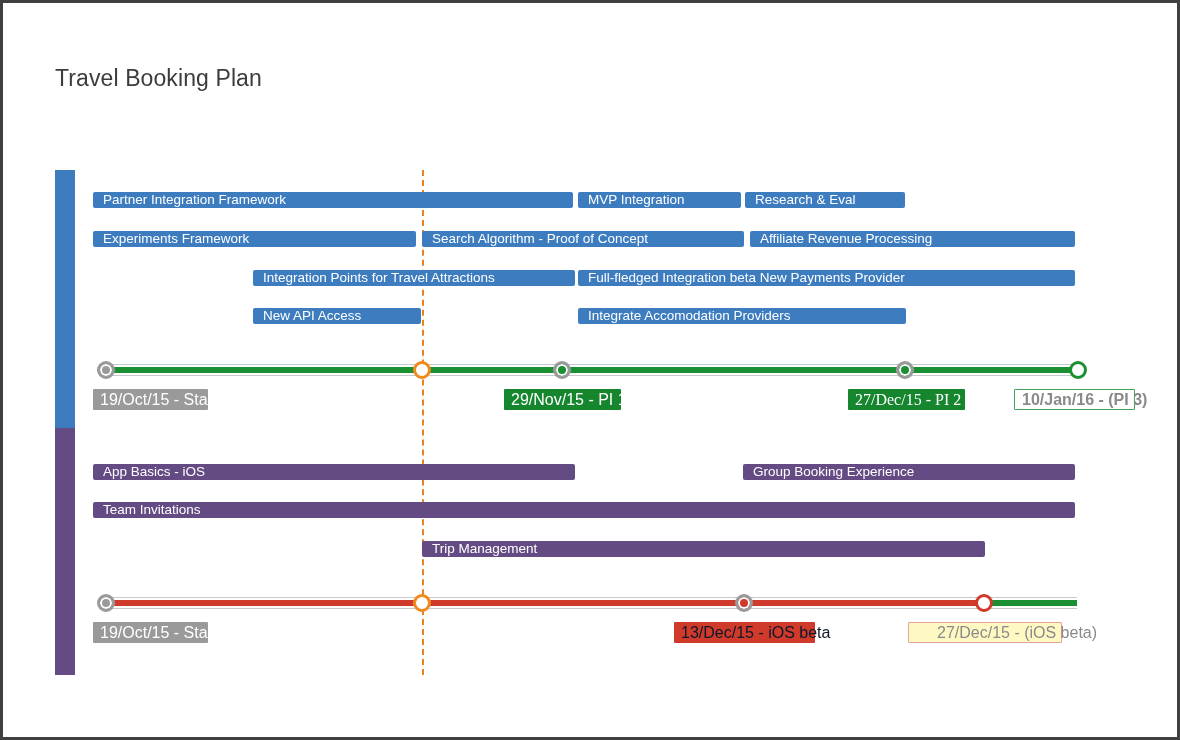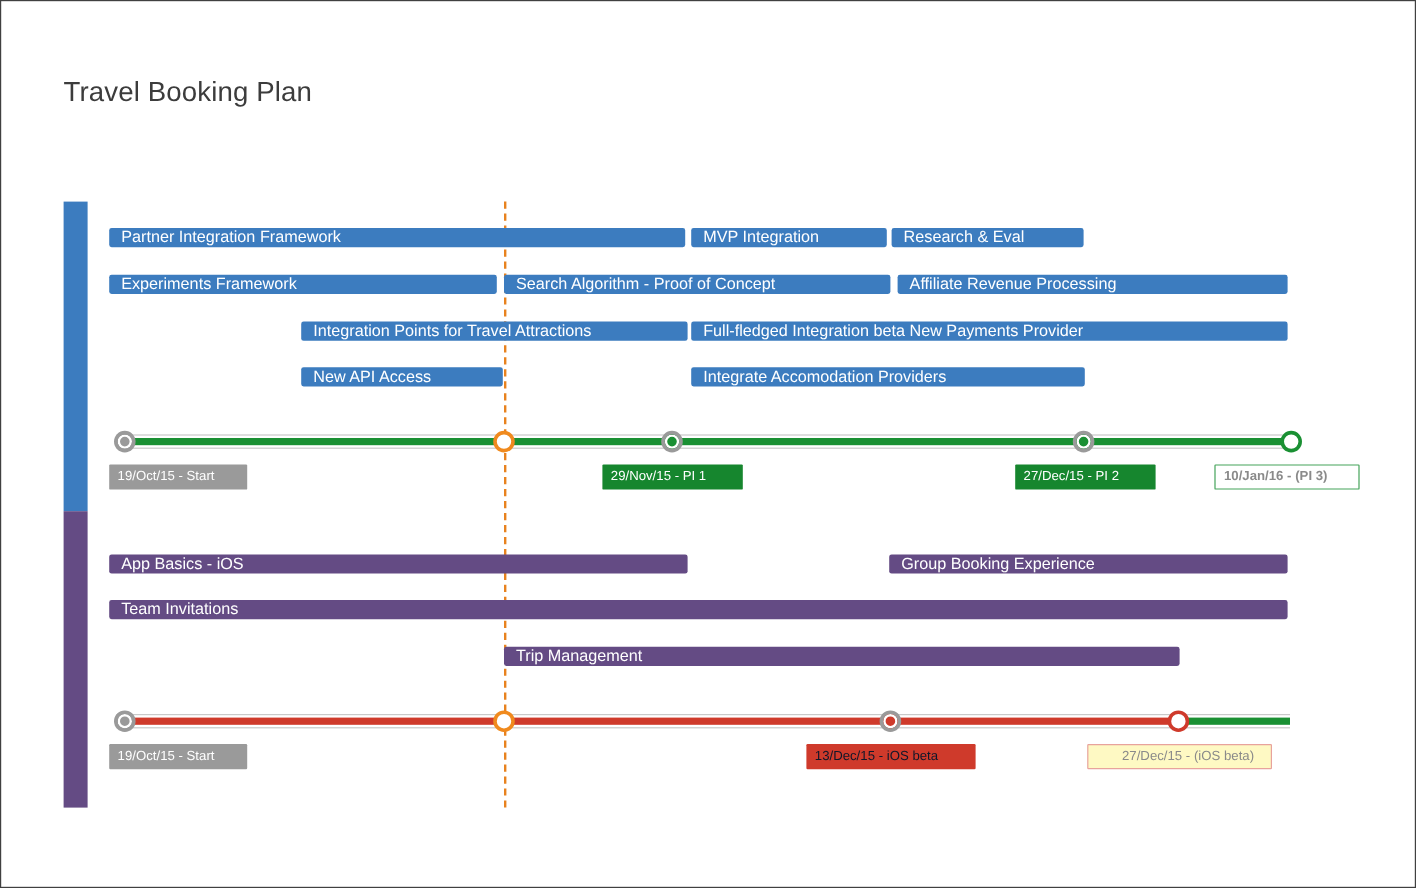--- a/index.html
+++ b/index.html
@@ -8,21 +8,21 @@
     padding: 0;
     background: #ffffff;
     font-family: "Liberation Sans", sans-serif;
   }
 
   #canvas {
     position: relative;
     width: 1180px;
     height: 740px;
     background: #ffffff;
-    border: 1px solid #404040;
+    border: 3px solid #404040;
     box-sizing: border-box;
     overflow: hidden;
   }
 
   
   #page-title {
     position: absolute;
     left: 52px;
     top: 62px;
     font-size: 23px;
@@ -121,21 +121,21 @@
   .milestone-dot.future-green { border-color: #1a9033; background: #ffffff; }
   .milestone-dot.future-red   { border-color: #cf3a2b; background: #ffffff; }
 
   
   .ms-label {
     position: absolute;
     height: 21px;
     display: flex;
     align-items: center;
     padding: 0 7px;
-    font-size: 11px;
+    font-size: 16px;
     white-space: nowrap;
     box-sizing: border-box;
     border-radius: 1px;
     line-height: 1;
   }
   .ms-label.solid-gray  { background: #9a9a9a; color: #ffffff; }
   .ms-label.solid-green { background: #16862e; color: #ffffff; }
   .ms-label.solid-red   { background: #cf3a2b; color: #0f172a; }
   .ms-label.ghost-green {
     background: #ffffff; color: #8a8a8a;
@@ -192,21 +192,21 @@
       <div class="track" style="left: 96px; top: 361px; width: 984px;">
         <div class="track-outer"></div>
         <div class="track-seg green" style="left: 4px; width: 975px;"></div>
       </div>
       <div class="milestone-dot start" style="left: 94px; top: 358px;"></div>
       <div class="ms-label solid-gray" style="left: 90px; top: 386px; width: 115px;">19/Oct/15 - Start</div>
       <div class="milestone-dot today" style="left: 410px; top: 358px;"></div>
       <div class="milestone-dot done-green" style="left: 550px; top: 358px;"></div>
       <div class="ms-label solid-green" style="left: 501px; top: 386px; width: 117px;">29/Nov/15 - PI 1</div>
       <div class="milestone-dot done-green" style="left: 893px; top: 358px;"></div>
-      <div class="ms-label solid-green" style="left: 845px; top: 386px; width: 117px;">27/Dec/15 - PI 2</div>
+      <div class="ms-label solid-green" style="left: 845px; top: 386px; width: 117px; font-family: Liberation Serif, serif;">27/Dec/15 - PI 2</div>
       <div class="milestone-dot future-green" style="left: 1066px; top: 358px;"></div>
       <div class="ms-label ghost-green" style="left: 1011px; top: 386px; width: 121px;">10/Jan/16 - (PI 3)</div>
       <div class="lane-rail" style="top: 425px; height: 247px; background: rgb(100, 75, 132);"></div>
       <div class="task-bar purple" style="left: 90px; top: 461px; width: 482px;">
         <span class="task-label">App Basics - iOS</span>
       </div>
       <div class="task-bar purple" style="left: 740px; top: 461px; width: 332px;">
         <span class="task-label">Group Booking Experience</span>
       </div>
       <div class="task-bar purple" style="left: 90px; top: 499px; width: 982px;">

